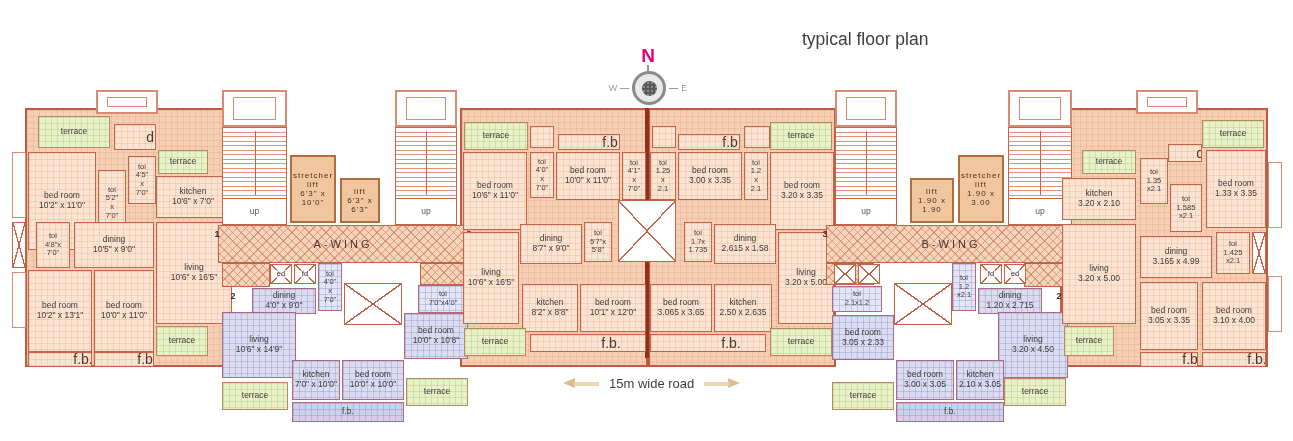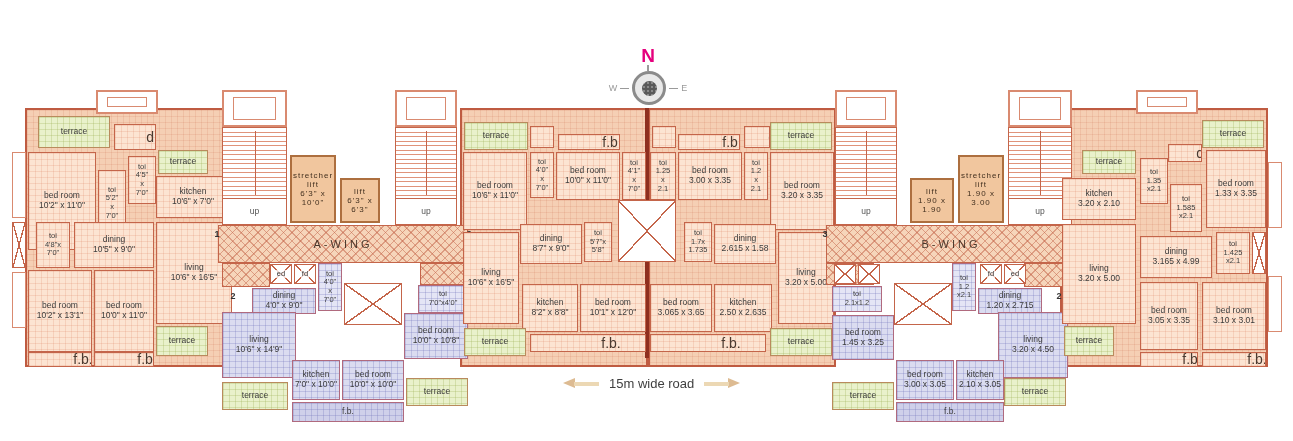--- a/index.html
+++ b/index.html
@@ -80,20 +80,21 @@
       border-bottom:5.5px solid transparent;border-left:12px solid #ddbb92;}
   .arr-r::after{content:"";position:absolute;right:11px;top:3.5px;left:0;height:4px;background:#ecd8b4;}
 </style>
 </head>
 <body>
 
 <div class="canvas">
 
 
   <div class="plan-title">
+    <div>typical floor plan</div>
   </div>
 
   <div class="compass">
     <div class="c-n">N</div>
     <div class="c-needle"></div>
     <div class="c-row">
       <span class="c-wes">W</span>
       <span class="c-line"></span>
       <span class="c-circle">
           <span class="c-core"></span>
@@ -426,21 +427,21 @@
       </div>
       <div class="fp lavroom" style="left: 978px; top: 288px; width: 64px; height: 26px;">
         <div class="nm">dining</div>
         <div class="dm">1.20 x 2.715</div>
       </div>
       <div class="fp marker" style="left: 1052px; top: 290px; width: 14px; height: 12px;">
         <div class="nm">2</div>
       </div>
       <div class="fp lavroom" style="left: 832px; top: 315px; width: 62px; height: 45px;">
         <div class="nm">bed room</div>
-        <div class="dm">1.45 x 3.25</div>
+        <div class="dm">3.05 x 2.33</div>
       </div>
       <div class="fp lavroom" style="left: 998px; top: 312px; width: 70px; height: 66px;">
         <div class="nm">living</div>
         <div class="dm">3.20 x 4.50</div>
       </div>
       <div class="fp lavroom" style="left: 896px; top: 360px; width: 58px; height: 40px;">
         <div class="nm">bed room</div>
         <div class="dm">3.00 x 3.05</div>
       </div>
       <div class="fp lavroom" style="left: 956px; top: 360px; width: 48px; height: 40px;">
@@ -496,21 +497,21 @@
       <div class="fp room" style="left: 1062px; top: 224px; width: 74px; height: 100px;">
         <div class="nm">living</div>
         <div class="dm">3.20 x 5.00</div>
       </div>
       <div class="fp room" style="left: 1140px; top: 282px; width: 58px; height: 68px;">
         <div class="nm">bed room</div>
         <div class="dm">3.05 x 3.35</div>
       </div>
       <div class="fp room" style="left: 1202px; top: 282px; width: 64px; height: 68px;">
         <div class="nm">bed room</div>
-        <div class="dm">3.10 x 3.01</div>
+        <div class="dm">3.10 x 4.00</div>
       </div>
       <div class="fp terrace" style="left: 1064px; top: 326px; width: 50px; height: 30px;">
         <div class="nm">terrace</div>
       </div>
       <div class="fp svc" style="left: 1140px; top: 352px; width: 58px; height: 15px;">
         <div class="nm">f.b.</div>
       </div>
       <div class="fp svc" style="left: 1202px; top: 352px; width: 64px; height: 15px;">
         <div class="nm">f.b.</div>
       </div>

